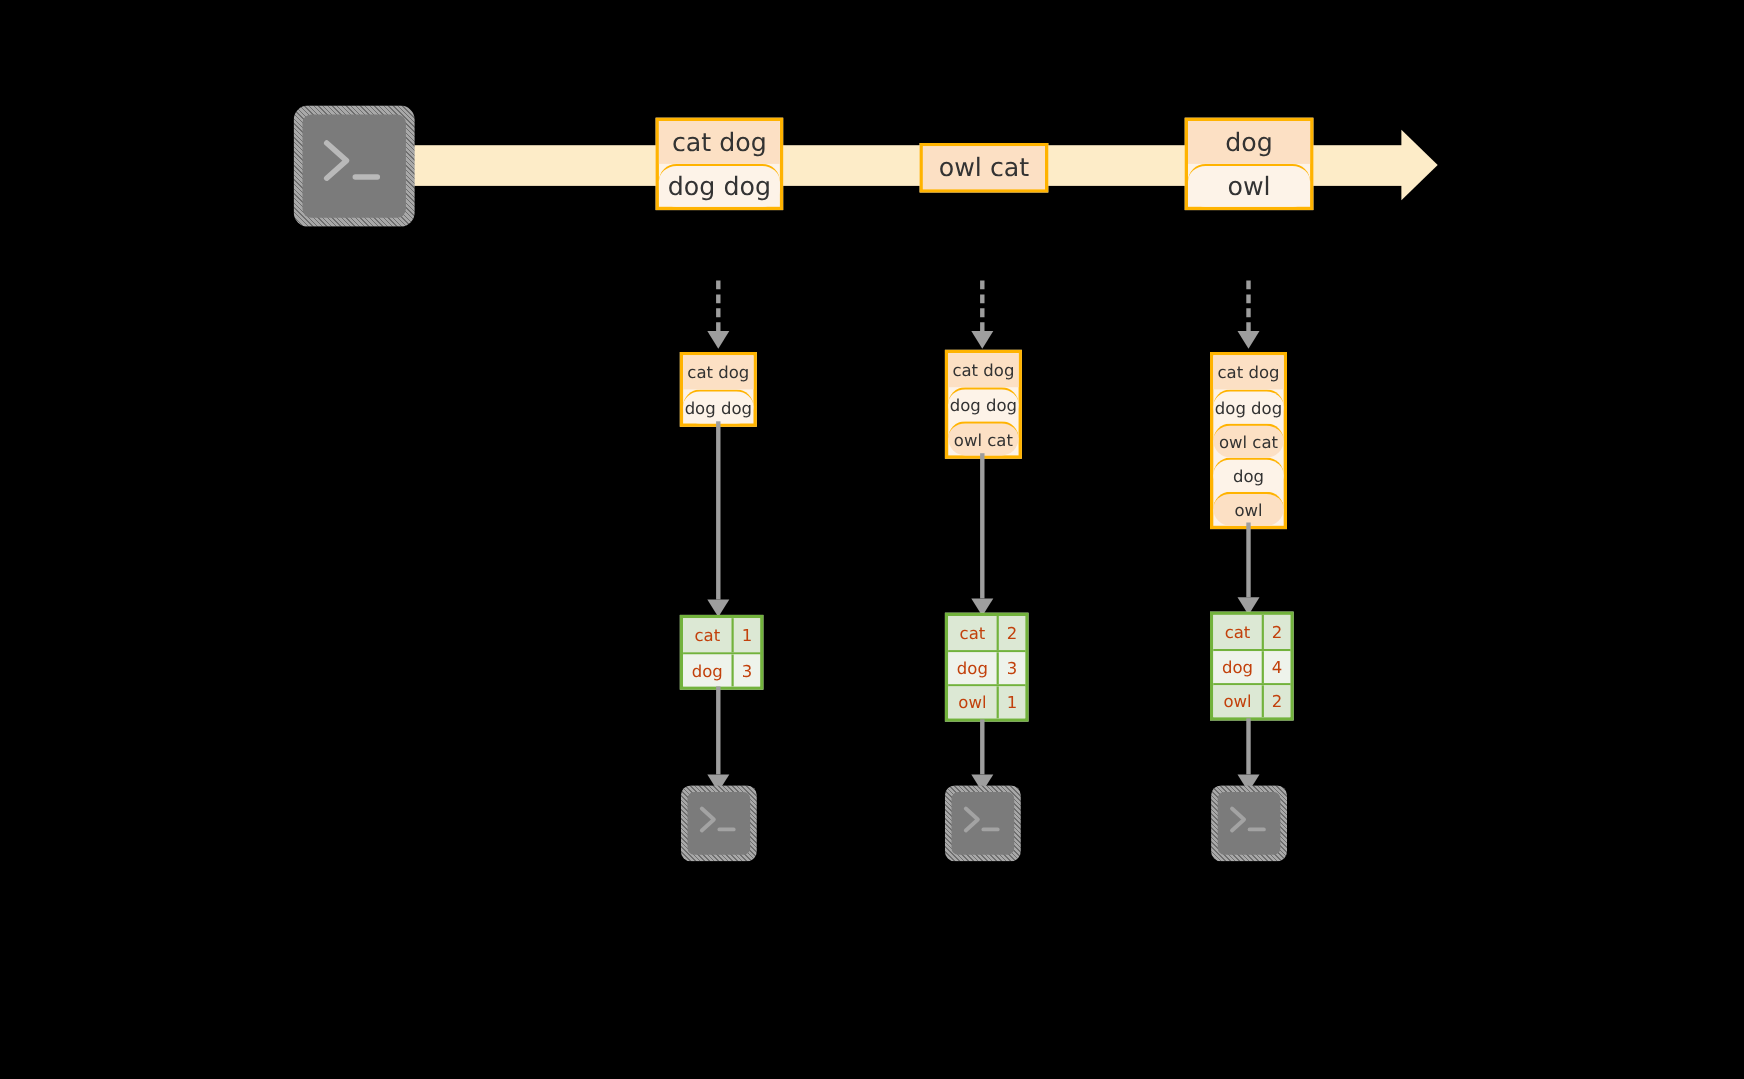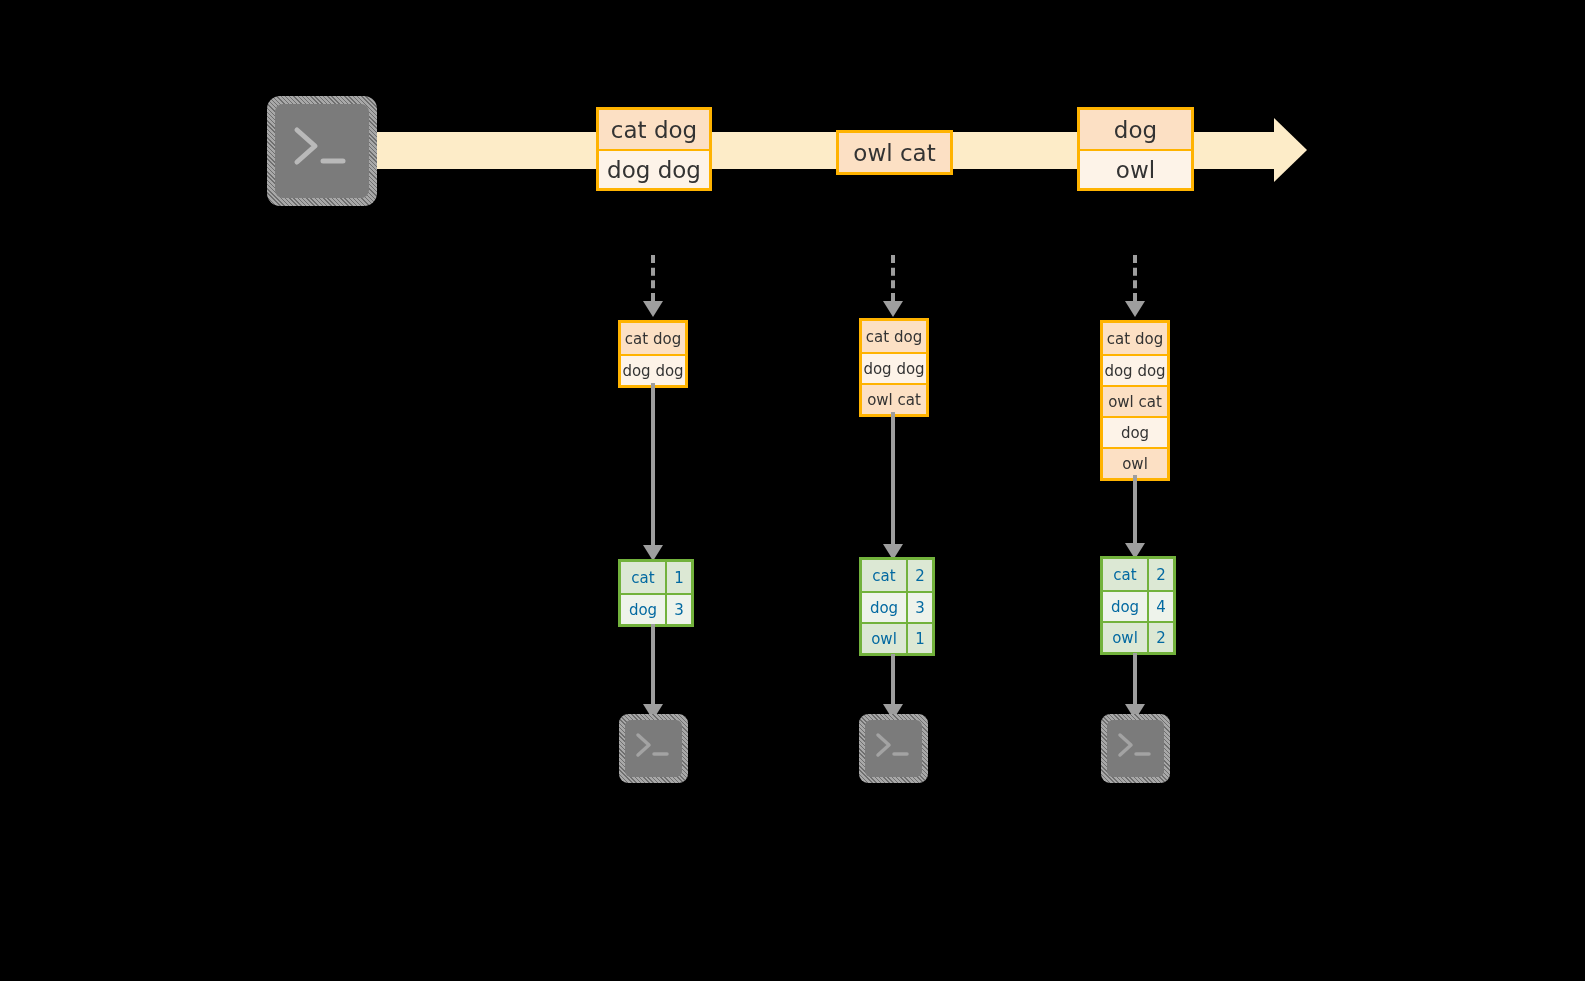--- a/index.html
+++ b/index.html
@@ -87,21 +87,21 @@
     box-sizing: border-box;
     display: flex;
     align-items: center;
     justify-content: center;
     color: #333333;
     background: #fdf3e8;
     white-space: nowrap;
     overflow: hidden;
   }
   .obox .orow.alt { background: #fce0c4; }
-  .obox .orow + .orow { border-top: 2px solid #ffb300; }
+  .obox .orow + .orow { border-top: 2px solid #ffb300; border-radius: 16px; }
 
   
   .obox.big .orow { height: 39px; font-size: 23px; }
   
   .obox.mini .orow { height: 31px; font-size: 15px; }
 
   
   .gbox {
     position: absolute;
     box-sizing: border-box;
@@ -115,21 +115,21 @@
     height: 31px;
     box-sizing: border-box;
   }
   .gbox .grow + .grow { border-top: 2px solid #72b23c; }
   .gbox .gcell {
     box-sizing: border-box;
     display: flex;
     align-items: center;
     justify-content: center;
     font-size: 15px;
-    color: #0369a1;
+    color: #c2410c;
     background: #eef3eb;
   }
   .gbox .grow.alt .gcell { background: #dce8d4; }
   .gbox .gcell.k { width: 44px; }
   .gbox .gcell.v { width: 26px; border-left: 2px solid #72b23c; }
 
   
   .varrow { position: absolute; }
   .varrow .shaft {
     position: absolute;

